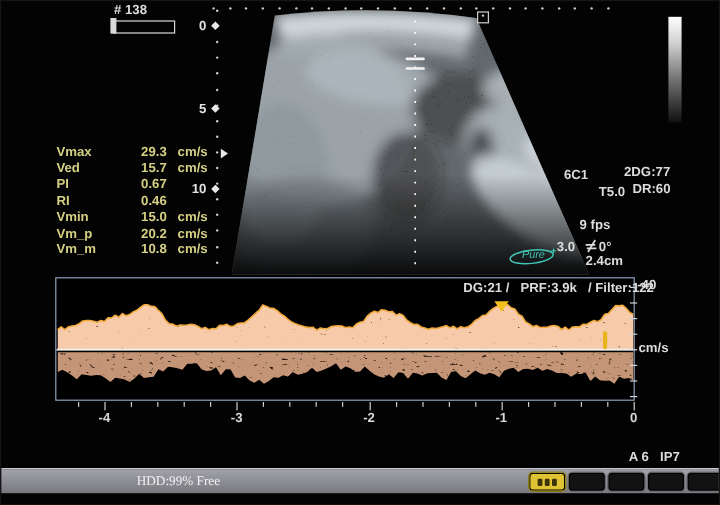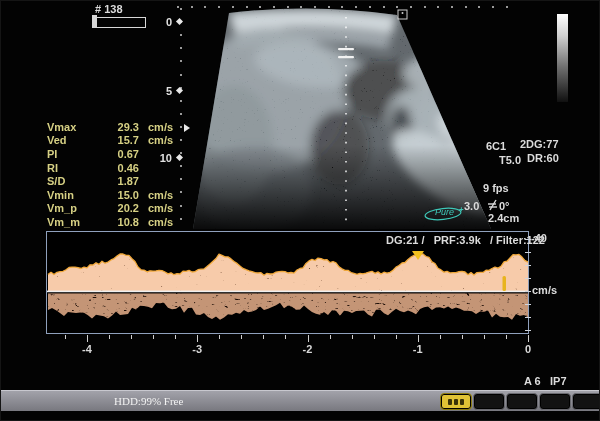--- a/index.html
+++ b/index.html
@@ -141,21 +141,21 @@
     </g>
     <g>
       <rect x="219" y="5" width="9" height="9" fill="none" stroke="#cfcfcf" stroke-width="1"></rect>
       <circle cx="223.5" cy="8" r="1" fill="#cfcfcf"></circle>
     </g>
   </svg>
 
   <div class="abs" style="left:556px;top:13px;width:11px;height:88px;
        background:linear-gradient(#ffffff,#d0d0d0 25%,#707070 60%,#101010);"></div>
 
-  <div class="abs txt" style="left:485px;top:139px;">6C1</div>
+  <div class="abs txt" style="left:469px;top:139px;">6C1</div>
   <div class="abs txt" style="left:498px;top:153px;">T5.0</div>
   <div class="abs txt" style="left:519px;top:137px;">2DG:77</div>
   <div class="abs txt" style="left:526px;top:151px;">DR:60</div>
   <div class="abs txt" style="left:482px;top:181px;">9 fps</div>
   <div class="abs txt" style="left:463px;top:199px;">3.0</div>
   <svg class="abs" style="left:486px;top:198px;" width="12" height="12">
     <line x1="1" y1="5" x2="9" y2="5" stroke="#dcdcdc" stroke-width="1.4"></line>
     <line x1="2" y1="8" x2="10" y2="8" stroke="#dcdcdc" stroke-width="1.4"></line>
     <line x1="3" y1="11" x2="9" y2="1" stroke="#dcdcdc" stroke-width="1.4"></line>
   </svg>
@@ -184,25 +184,20 @@
         <span class="m-unit">cm/s</span>
       </div>
       <div class="m-row meas">
         <span class="m-label">PI</span>
         <span class="m-value">0.67</span>
         <span class="m-unit"></span>
       </div>
       <div class="m-row meas">
         <span class="m-label">RI</span>
         <span class="m-value">0.46</span>
-        <span class="m-unit"></span>
-      </div>
-      <div class="m-row meas">
-        <span class="m-label">S/D</span>
-        <span class="m-value">1.87</span>
         <span class="m-unit"></span>
       </div>
       <div class="m-row meas">
         <span class="m-label">Vmin</span>
         <span class="m-value">15.0</span>
         <span class="m-unit">cm/s</span>
       </div>
       <div class="m-row meas">
         <span class="m-label">Vm_p</span>
         <span class="m-value">20.2</span>

